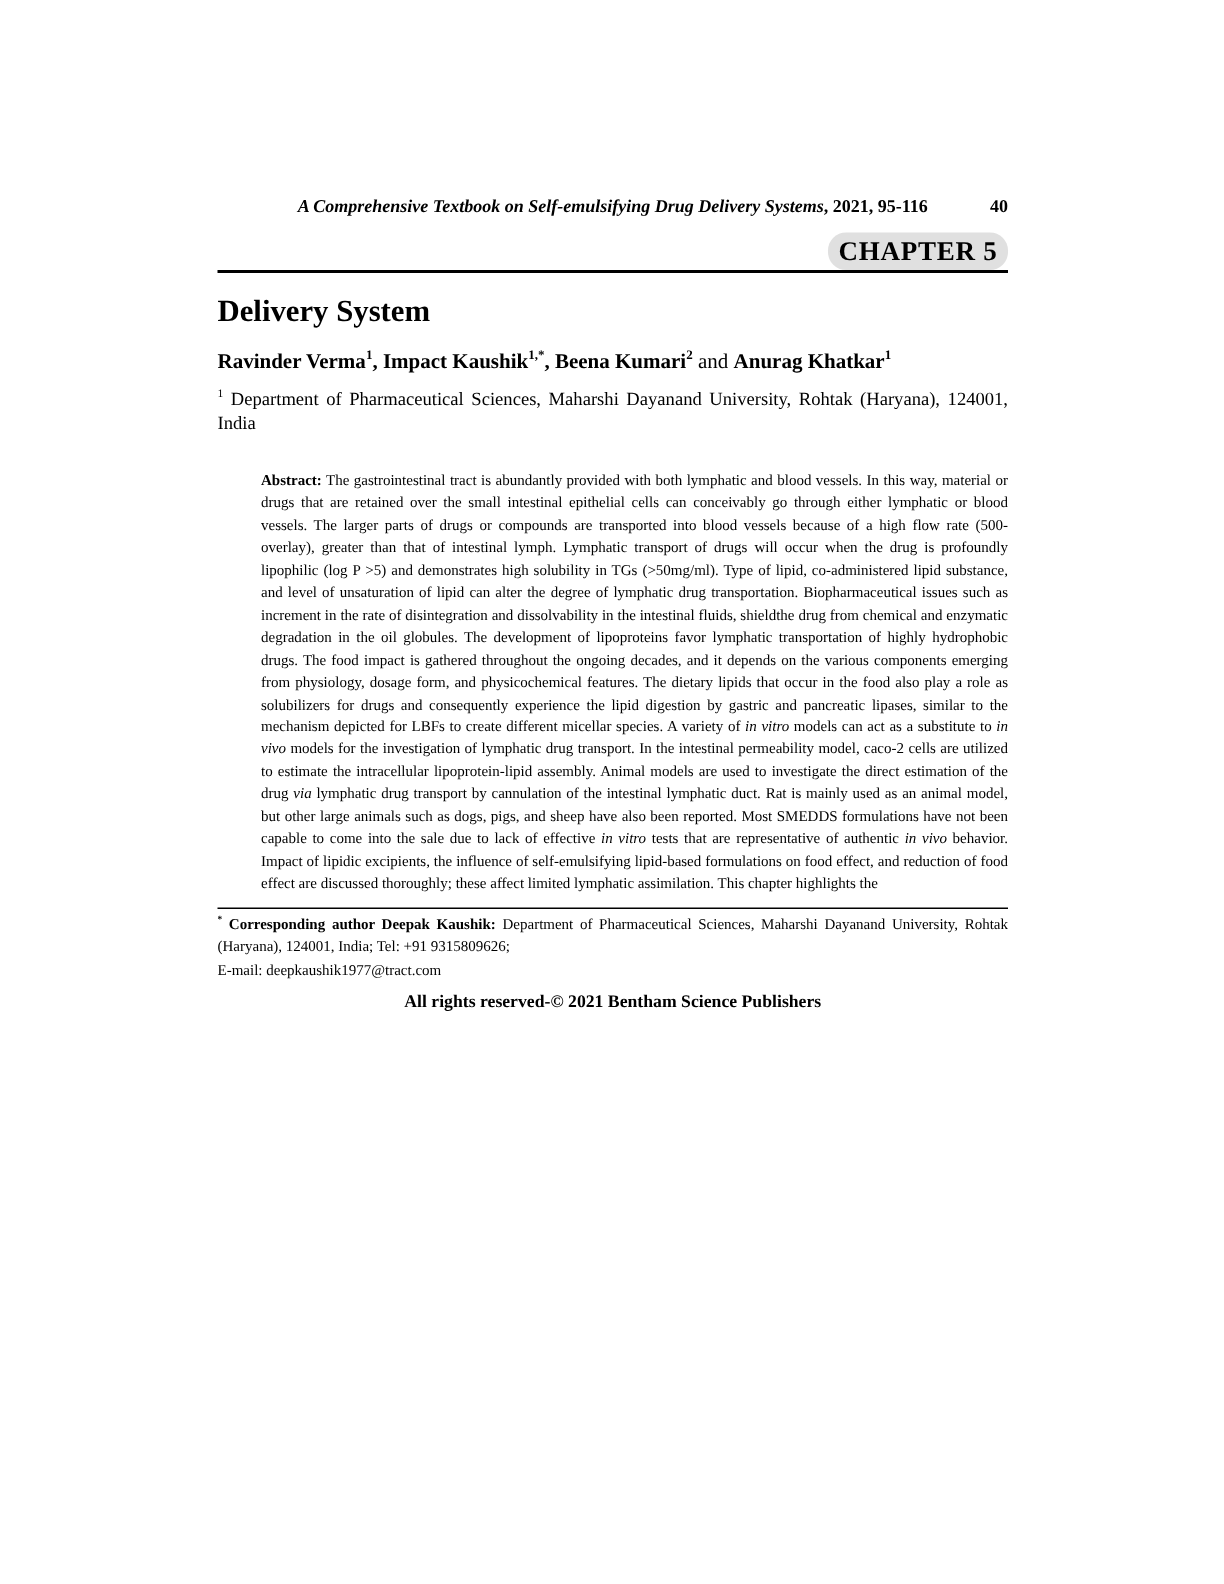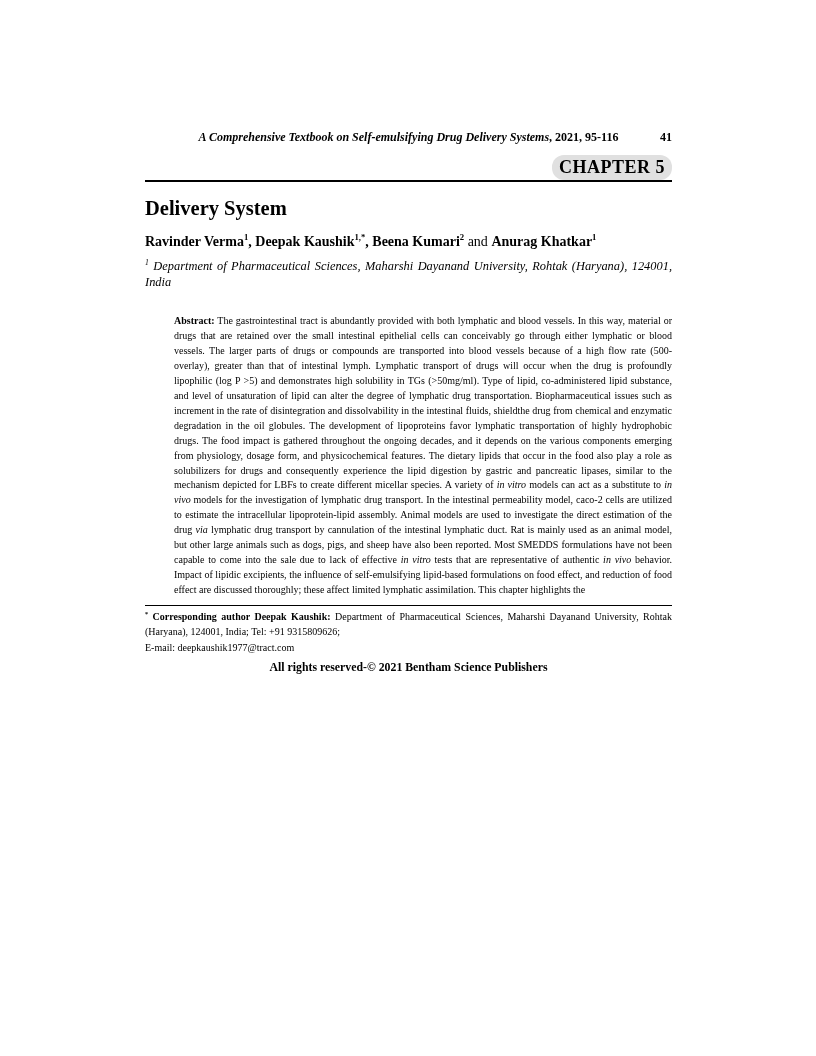--- a/index.html
+++ b/index.html
@@ -62,21 +62,20 @@
   
   .authors-line {
     margin-top: 11px;
     font-size: 14px;
     line-height: 18px;
   }
 
   
   .affiliations { margin-top: 7px; }
   .affiliation {
-    font-style: italic;
     font-size: 12.4px;
     line-height: 16px;
     text-align: justify;
     margin-bottom: 4px;
   }
 
   
   .abstract {
     margin-top: 24px;
     margin-left: 29px;
@@ -107,32 +106,32 @@
     line-height: 14.5px;
   }
 </style>
 </head>
 <body>
 
 <div class="page">
 
   <div class="running-header">
     <span class="running-title"><span class="b i">A Comprehensive Textbook on Self-emulsifying Drug Delivery Systems</span><span class="b">, 2021, 95-116</span></span>
-    <span class="page-number">41</span>
+    <span class="page-number">40</span>
   </div>
 
   <div class="chapter-row">
     <span class="chapter-label">CHAPTER 5</span>
   </div>
 
   <div class="chapter-title">
     <div>Delivery System</div>
   </div>
 
-  <div class="authors-line"><span class="b">Ravinder Verma</span><sup class="b">1</sup><span class="b">, </span><span class="b">Deepak Kaushik</span><sup class="b">1,*</sup><span class="b">, </span><span class="b">Beena Kumari</span><sup class="b">2</sup><span> and </span><span class="b">Anurag Khatkar</span><sup class="b">1</sup></div>
+  <div class="authors-line"><span class="b">Ravinder Verma</span><sup class="b">1</sup><span class="b">, </span><span class="b">Impact Kaushik</span><sup class="b">1,*</sup><span class="b">, </span><span class="b">Beena Kumari</span><sup class="b">2</sup><span> and </span><span class="b">Anurag Khatkar</span><sup class="b">1</sup></div>
 
   <div class="affiliations">
     <div class="affiliation">
       <sup>1</sup><span> Department of Pharmaceutical Sciences, Maharshi Dayanand University, Rohtak (Haryana), 124001, India</span>
     </div>
   </div>
 
   <div class="abstract"><span class="b">Abstract:</span><span> The gastrointestinal tract is abundantly provided with both lymphatic and blood vessels. In this way, material or drugs that are retained over the small intestinal epithelial cells can conceivably go through either lymphatic or blood vessels. The larger parts of drugs or compounds are transported into blood vessels because of a high flow rate (500-overlay), greater than that of intestinal lymph. Lymphatic transport of drugs will occur when the drug is profoundly lipophilic (log P &gt;5) and demonstrates high solubility in TGs (&gt;50mg/ml). Type of lipid, co-administered lipid substance, and level of unsaturation of lipid can alter the degree of lymphatic drug transportation. Biopharmaceutical issues such as increment in the rate of disintegration and dissolvability in the intestinal fluids, shieldthe drug from chemical and enzymatic degradation in the oil globules. The development of lipoproteins favor lymphatic transportation of highly hydrophobic drugs. The food impact is gathered throughout the ongoing decades, and it depends on the various components emerging from physiology, dosage form, and physicochemical features. The dietary lipids that occur in the food also play a role as solubilizers for drugs and consequently experience the lipid digestion by gastric and pancreatic lipases, similar to the mechanism depicted for LBFs to create different micellar species. A variety of </span><span class="i">in vitro</span><span> models can act as a substitute to </span><span class="i">in vivo</span><span> models for the investigation of lymphatic drug transport. In the intestinal permeability model, caco-2 cells are utilized to estimate the intracellular lipoprotein-lipid assembly. Animal models are used to investigate the direct estimation of the drug </span><span class="i">via</span><span> lymphatic drug transport by cannulation of the intestinal lymphatic duct. Rat is mainly used as an animal model, but other large animals such as dogs, pigs, and sheep have also been reported. Most SMEDDS formulations have not been capable to come into the sale due to lack of effective </span><span class="i">in vitro</span><span> tests that are representative of authentic </span><span class="i">in vivo</span><span> behavior. Impact of lipidic excipients, the influence of self-emulsifying lipid-based formulations on food effect, and reduction of food effect are discussed thoroughly; these affect limited lymphatic assimilation. This chapter highlights the</span></div>
 
   <div class="footnote-rule"></div>

